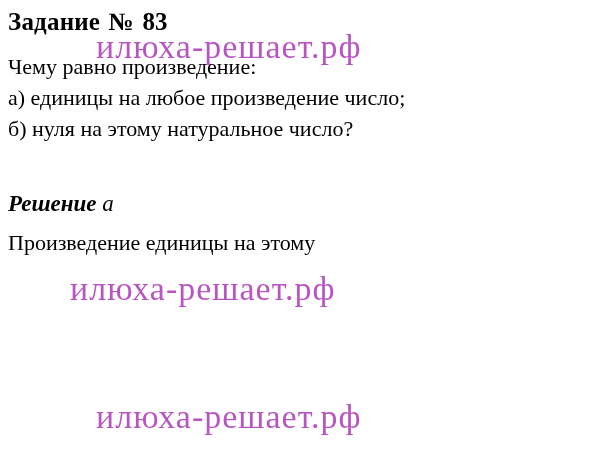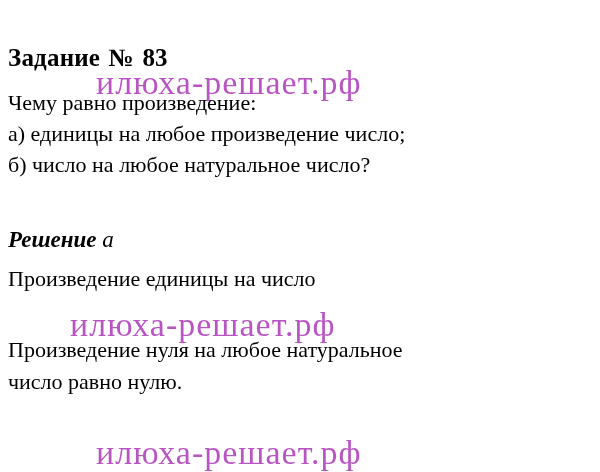--- a/index.html
+++ b/index.html
@@ -19,21 +19,20 @@
     position: relative;
     width: 600px;
     height: 472px;
     padding: 0;
     box-sizing: border-box;
   }
   .content {
     position: relative;
     z-index: 2;
     padding: 8px 10px 0 8px;
-    margin-top: 36px;
   }
   .task-title {
     font-family: "Liberation Serif", serif;
     font-weight: bold;
     font-size: 25px;
     line-height: 1.15;
     margin: 0 0 14px 0;
     letter-spacing: 0.2px;
   }
   .task-title .numsign {
@@ -100,38 +99,34 @@
 
     <h1 class="task-title">
       <span>Задание</span>
       <span class="numsign">№</span>
       <span>83</span>
     </h1>
 
     <div>
       <p class="para">Чему равно произведение:</p>
       <p class="para">а) единицы на любое произведение число;</p>
-      <p class="para">б) число на любое натуральное число?</p>
+      <p class="para">б) нуля на этому натуральное число?</p>
     </div>
 
     <div class="block-gap-lg"></div>
 
     <div>
       <p class="solution-head">
         <b>Решение</b>
         <span>а</span>
       </p>
       <div class="solution-body">
-        <p class="para">Произведение единицы на число</p>
+        <p class="para">Произведение единицы на этому</p>
       </div>
     </div>
 
     <div class="block-gap-md"></div>
 
     <div>
-      <div class="solution-body">
-        <p class="para">Произведение нуля на любое натуральное</p>
-        <p class="para">число равно нулю.</p>
-      </div>
     </div>
 
   </div>
 </div>
 
 </body></html>

